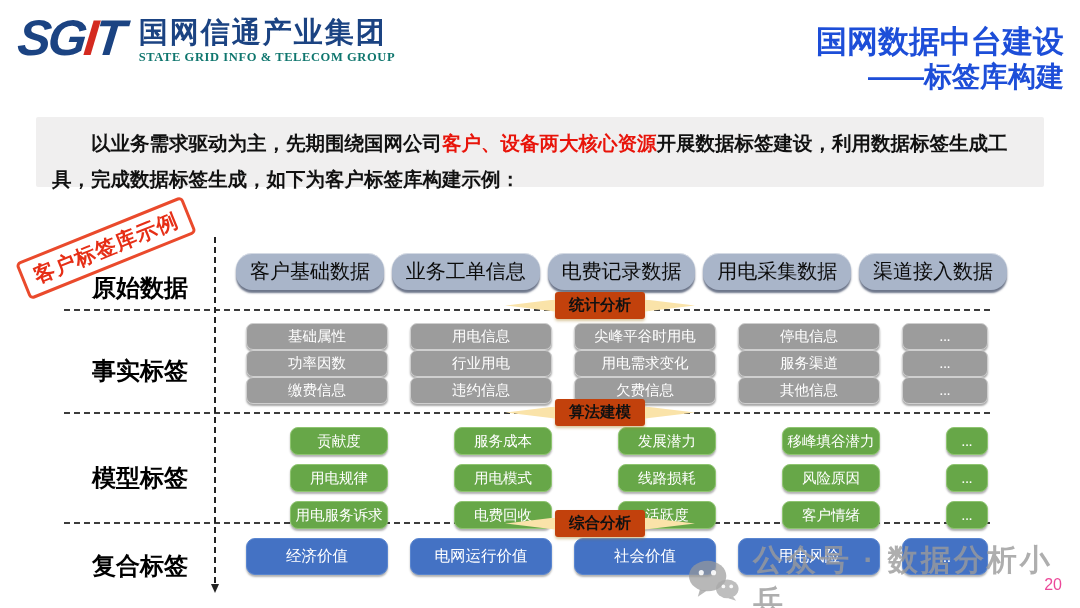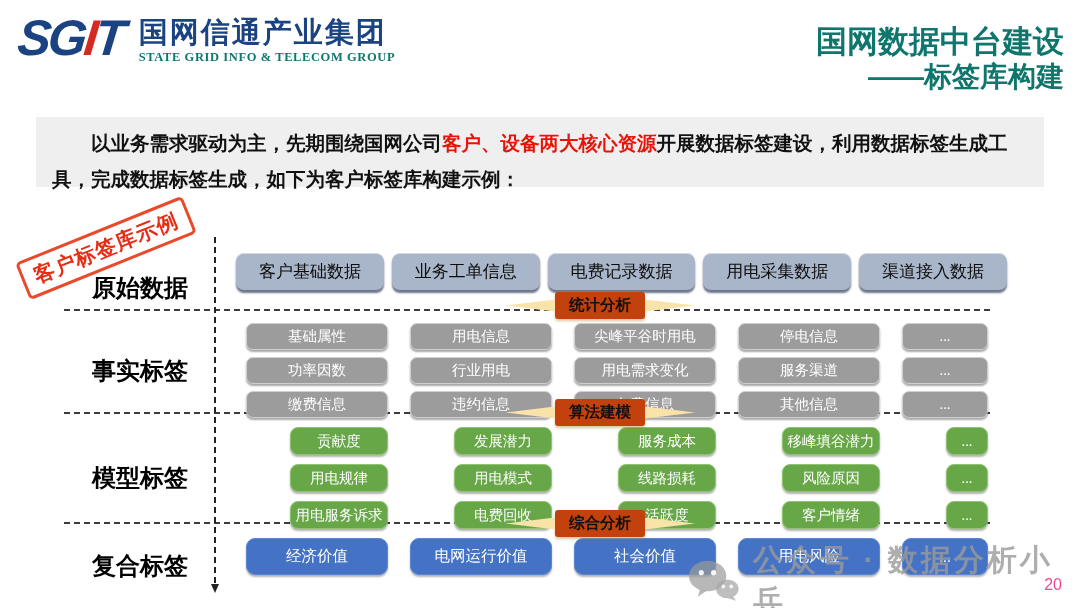--- a/index.html
+++ b/index.html
@@ -9,21 +9,21 @@
   }
   
   .logo{position:absolute;left:18px;top:12px;display:flex;align-items:flex-start;gap:16px;}
   .logo-mark{font-style:italic;font-weight:900;font-size:50px;line-height:52px;
     letter-spacing:-3px;color:#1b4382;transform:skewX(-6deg);}
   .logo-mark .red{color:#d42a20;}
   .logo-textcol{display:flex;flex-direction:column;padding-top:4px;}
   .logo-cn{font-size:29px;font-weight:900;color:#1b4382;letter-spacing:2px;line-height:32px;}
   .logo-en{font-size:12.5px;font-weight:700;color:#0f766e;letter-spacing:0.6px;margin-top:2px;
     font-family:"Liberation Serif", serif;}
-  .title-block{position:absolute;right:16px;top:24px;text-align:right;color:#0f766e;}
+  .title-block{position:absolute;right:16px;top:24px;text-align:right;color:#1d4ed8;}
   .title-l1{font-size:31px;font-weight:900;line-height:36px;}
   .title-l2{font-size:28px;font-weight:900;line-height:34px;}
   
   .intro{position:absolute;left:36px;top:117px;width:1008px;height:70px;background:#f0efef;
     border-radius:2px;box-sizing:border-box;padding:8px 16px 0 16px;}
   .intro p{margin:0;font-size:19.5px;line-height:36px;color:#111;text-indent:2em;font-weight:600;}
   .intro .hl{color:#e8140a;font-weight:800;}
   
   .stamp{position:absolute;left:16px;top:228px;transform:rotate(-22deg);transform-origin:center;
     border:3px solid #ea4a2c;border-radius:5px;color:#e62e16;font-size:21px;font-weight:800;
@@ -39,28 +39,28 @@
   
   .banner{position:absolute;left:600px;transform:translateX(-50%);display:flex;align-items:center;z-index:3;}
   .wing{width:50px;height:12px;background:#fae3a9;}
   .wing.left{clip-path:polygon(0 50%, 100% 0, 100% 100%);}
   .wing.right{clip-path:polygon(0 0, 100% 50%, 0 100%);}
   .band{background:#c2410c;padding:3px 14px;font-weight:800;font-size:15.5px;color:#111;
     border-radius:3px;box-shadow:0 2px 3px rgba(170,130,40,0.45);white-space:nowrap;}
   
   .source-row{position:absolute;left:236px;top:253px;width:771px;display:grid;
     grid-template-columns:repeat(5,1fr);column-gap:8px;}
-  .source-box{height:37px;background:#a9b5c9;border-radius:8px;display:flex;align-items:center;
-    justify-content:center;font-size:17px;color:#0c0c0c;
+  .source-box{height:37px;background:#a9b5c9;border-radius:16px;display:flex;align-items:center;
+    justify-content:center;font-size:20px;color:#0c0c0c;
     font-family:"Liberation Serif", serif;
     box-shadow:0 3px 2px rgba(30,45,75,0.65), inset 0 1px 0 rgba(255,255,255,0.5);}
   
   .tag-grid{position:absolute;left:246px;width:744px;display:grid;
     grid-template-columns:142px 142px 142px 142px 86px;column-gap:22px;}
-  .fact-grid{top:323px;row-gap:7px;}
+  .fact-grid{top:323px;}
   .model-grid{top:427px;row-gap:9px;}
   .comp-grid{top:538px;}
   .tag-box{display:flex;align-items:center;justify-content:center;color:#fff;
     font-family:"Liberation Serif", serif;white-space:nowrap;}
   .fact-box{height:25px;background:#9c9c9c;border:1px solid #cfcfcf;border-radius:7px;
     font-size:14.5px;box-shadow:0 2px 2px rgba(0,0,0,0.35);}
   .model-box{height:26px;background:#67a748;border:1px solid #8fc571;border-radius:8px;
     font-size:14.5px;box-shadow:0 2px 2px rgba(0,0,0,0.3);margin-left:44px;}
   .comp-box{height:35px;background:#4472c4;border:1px solid #5a86d0;border-radius:9px;
     font-size:15.5px;box-shadow:0 2px 2px rgba(0,0,0,0.3);}
@@ -138,22 +138,22 @@
   <div class="tag-box fact-box">...</div>
   <div class="tag-box fact-box">缴费信息</div>
   <div class="tag-box fact-box">违约信息</div>
   <div class="tag-box fact-box">欠费信息</div>
   <div class="tag-box fact-box">其他信息</div>
   <div class="tag-box fact-box">...</div>
 </div>
 
 <div class="tag-grid model-grid">
   <div class="tag-box model-box">贡献度</div>
+  <div class="tag-box model-box">服务成本</div>
   <div class="tag-box model-box">发展潜力</div>
-  <div class="tag-box model-box">服务成本</div>
   <div class="tag-box model-box">移峰填谷潜力</div>
   <div class="tag-box model-box">...</div>
   <div class="tag-box model-box">用电规律</div>
   <div class="tag-box model-box">用电模式</div>
   <div class="tag-box model-box">线路损耗</div>
   <div class="tag-box model-box">风险原因</div>
   <div class="tag-box model-box">...</div>
   <div class="tag-box model-box">用电服务诉求</div>
   <div class="tag-box model-box">电费回收</div>
   <div class="tag-box model-box">活跃度</div>

